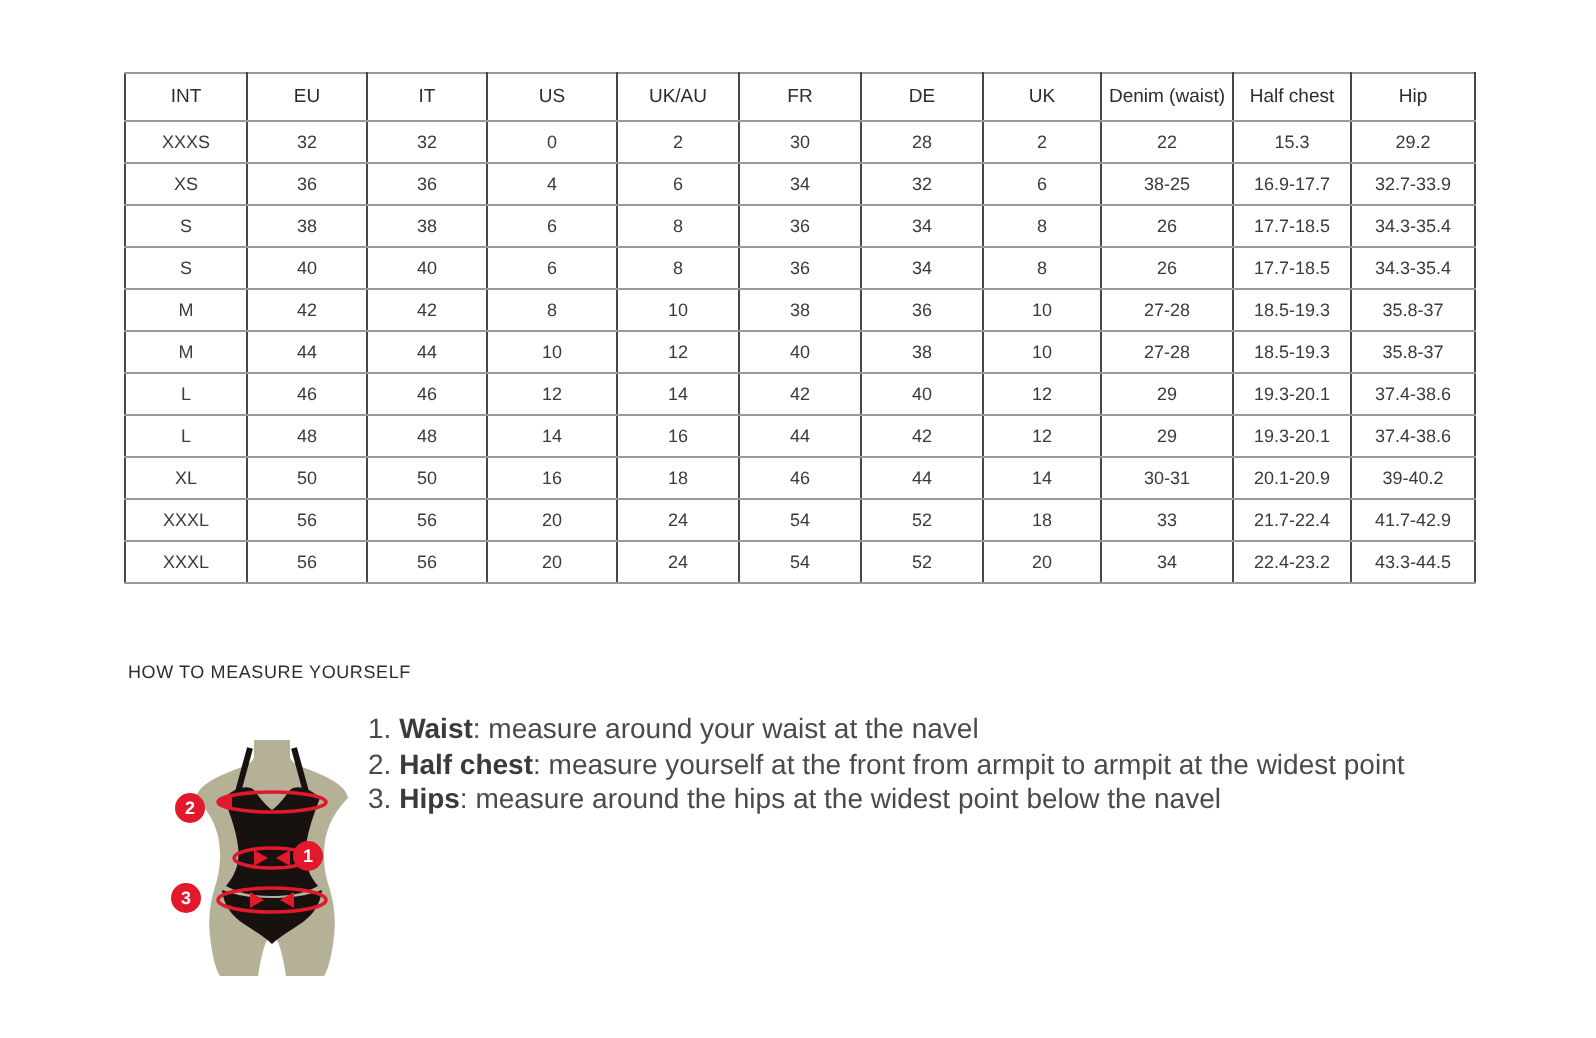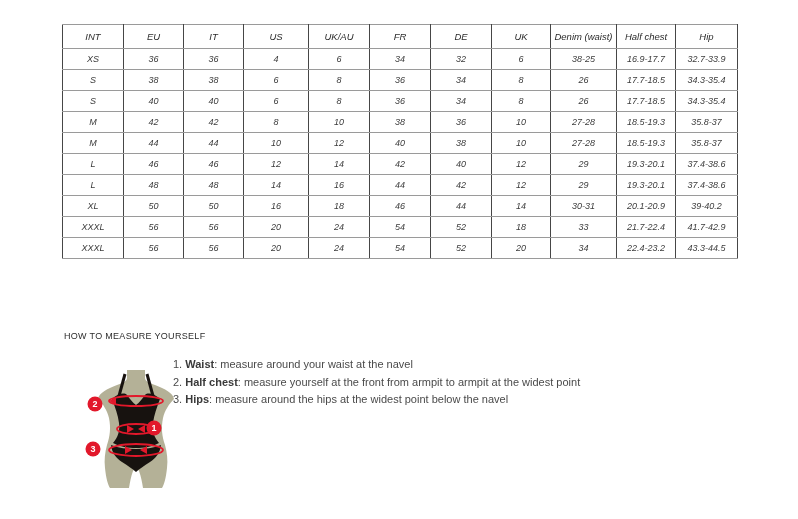--- a/index.html
+++ b/index.html
@@ -8,27 +8,26 @@
     background:#ffffff;
     font-family:"Liberation Sans", sans-serif;
     color:#3b3b3b;
     position:relative;
     overflow:hidden;
   }
   .page{position:absolute;inset:0;}
 
   
   table.size-table{
-    position:absolute;left:62px;top:24px;
+    position:absolute;left:62px;top:36px;
     width:675px;
     border-collapse:collapse;
     table-layout:fixed;
     font-size:9px;
     color:#3b3b3b;
-    font-style:italic;
   }
   table.size-table th,
   table.size-table td{
     text-align:center;
     vertical-align:middle;
     border-left:1px solid #464646;
     border-right:1px solid #464646;
     border-top:1px solid #9a9a9a;
     border-bottom:1px solid #9a9a9a;
     padding:0 2px;
@@ -59,24 +58,24 @@
     font-weight:normal;
     letter-spacing:.3px;
     color:#2d2d2d;
   }
   .figure{
     position:absolute;left:80px;top:366px;
     width:112px;height:130px;
   }
   .figure svg{display:block;width:112px;height:130px;}
   ol.steps{
-    position:absolute;left:173px;top:360px;
+    position:absolute;left:184px;top:360px;
     margin:0;padding:0;
     list-style:none;
-    font-size:11px;
+    font-size:14px;
     color:#4a4a4a;
   }
   ol.steps li{
     margin:0 0 8.5px 0;
     line-height:9px;
     white-space:nowrap;
   }
   .step-label{font-weight:bold;color:#3a3a3a;}
 </style>
 </head>
@@ -108,20 +107,33 @@
           <th>FR</th>
           <th>DE</th>
           <th>UK</th>
           <th>Denim (waist)</th>
           <th>Half chest</th>
           <th>Hip</th>
         </tr>
     </thead>
     <tbody>
         <tr>
+          <td>XXXS</td>
+          <td>32</td>
+          <td>32</td>
+          <td>0</td>
+          <td>2</td>
+          <td>30</td>
+          <td>28</td>
+          <td>2</td>
+          <td>22</td>
+          <td>15.3</td>
+          <td>29.2</td>
+        </tr>
+        <tr>
           <td>XS</td>
           <td>36</td>
           <td>36</td>
           <td>4</td>
           <td>6</td>
           <td>34</td>
           <td>32</td>
           <td>6</td>
           <td>38-25</td>
           <td>16.9-17.7</td>

